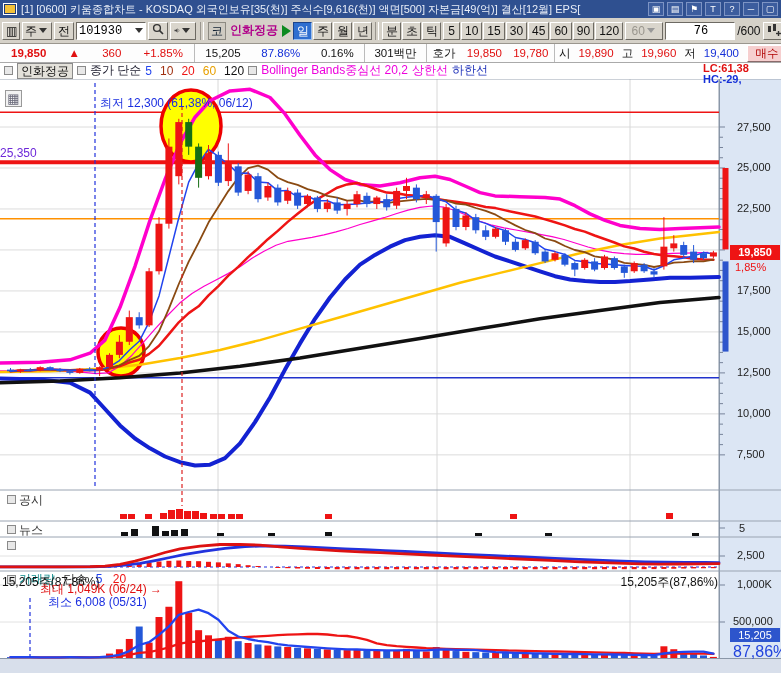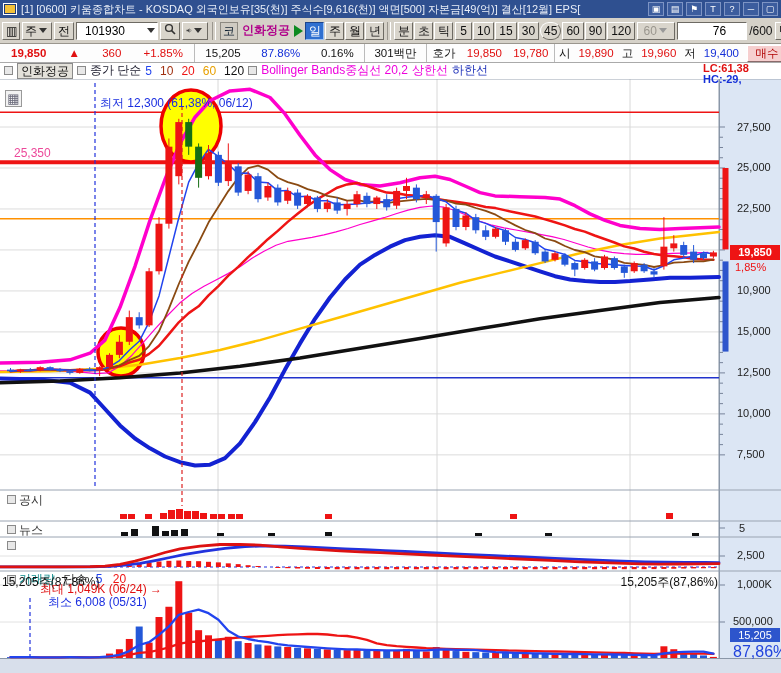--- a/index.html
+++ b/index.html
@@ -18,21 +18,21 @@
   
   .toolbar{position:absolute;left:0;top:18px;width:781px;height:26px;background:#d5d1c8;z-index:5;
            display:flex;align-items:center;gap:2px;padding-left:2px;box-sizing:border-box;
            border-bottom:1px solid #9a968e;white-space:nowrap;}
   .tbtn{height:18px;line-height:16px;text-align:center;background:#d9d5cc;border:1px solid;
         border-color:#fff #6d6a63 #6d6a63 #fff;font-size:12px;padding:0 3px;box-sizing:border-box;flex:0 0 auto;}
   .tbtn.sel{background:#2f6fd0;color:#fff;border-color:#1c448c #9cc0f0 #9cc0f0 #1c448c;}
   .tbtn.dis{color:#9a968e;}
   .combo{height:18px;background:#fff;border:1px solid;border-color:#6d6a63 #fff #fff #6d6a63;
          display:flex;align-items:center;box-sizing:border-box;flex:0 0 auto;}
-  .combo input{border:0;outline:0;width:52px;font-size:12px;font-family:Liberation Sans, sans-serif;padding:0 8px;}
+  .combo input{border:0;outline:0;width:52px;font-size:12px;font-family:Liberation Mono, monospace;padding:0 2px;}
   .dn{width:0;height:0;border-left:4px solid transparent;border-right:4px solid transparent;border-top:5px solid #333;margin:0 2px;}
   .vsep{width:2px;height:18px;border-left:1px solid #9a968e;border-right:1px solid #fff;margin:0 2px;flex:0 0 auto;}
   .badge{height:16px;line-height:16px;background:#cfcbc2;border:1px solid #8d8a82;padding:0 2px;color:#123;flex:0 0 auto;}
   .stockname{color:#b0008a;font-weight:bold;margin:0 2px;flex:0 0 auto;}
   .flagic{width:0;height:0;border-top:6px solid transparent;border-bottom:6px solid transparent;border-left:9px solid #0c8a20;flex:0 0 auto;}
   
   .quotebar{position:absolute;left:0;top:44px;width:781px;height:18px;background:#fdfdfd;z-index:5;
             display:flex;align-items:center;font-size:11.5px;border-bottom:1px solid #aaa;white-space:nowrap;}
   .qseg{display:flex;align-items:center;justify-content:space-around;height:100%;border-right:1px solid #bbb;box-sizing:border-box;flex:0 0 auto;}
   .red{color:#e01010;} .blue{color:#1530d8;} .blk{color:#111;}
@@ -506,21 +506,21 @@
         <span class="vsep"></span>
         <span class="tbtn" style="width: 19px;">분</span>
         <span class="tbtn" style="width: 19px;">초</span>
         <span class="tbtn" style="width: 19px;">틱</span>
       </span>
     <span id="minute-buttons" style="display:flex;gap:1px">
         <span class="tbtn" style="min-width: 17px;">5</span>
         <span class="tbtn" style="min-width: 17px;">10</span>
         <span class="tbtn" style="min-width: 17px;">15</span>
         <span class="tbtn" style="min-width: 17px;">30</span>
-        <span class="tbtn" style="min-width: 17px; border-radius: 9px;">45</span>
+        <span class="tbtn" style="min-width: 17px;">45</span>
         <span class="tbtn" style="min-width: 17px;">60</span>
         <span class="tbtn" style="min-width: 17px;">90</span>
         <span class="tbtn" style="min-width: 17px;">120</span>
       </span>
     <span class="tbtn dis" style="width:38px;display:flex;align-items:center;justify-content:center">
       <span>60</span>
         <span class="dn" style="border-top-color:#999"></span>
     </span>
     <span class="combo" style="width:70px">
       <input style="width: 40px; text-align: right;" value="76">
@@ -591,21 +591,21 @@
     <span class="sq"></span>
     <span style="color:#ee00dd">Bollinger Bands중심선 20,2</span>
     <span style="color:#ee00dd">상한선</span>
     <span style="color:#1c2fb8">하한선</span>
   </div>
 
   <div class="gridicon">▦</div>
   <div class="lab" style="left:703px;top:62px;width:78px;overflow:hidden;color:#e01010;font-size:11px;font-weight:bold">LC:61,38</div>
   <div class="lab" style="left:703px;top:73px;width:97px;overflow:hidden;color:#1530d8;font-size:11px;font-weight:bold">HC:-29,</div>
   <div class="lab" style="left:100px;top:95px;color:#1b2fe0">최저 12,300 (61,38%, 06/12)</div>
-  <div class="lab" style="left:14px;top:146px;color:#ec4899">25,350</div>
+  <div class="lab" style="left:0;top:146px;color:#6d28d9">25,350</div>
 
   <span class="sq abs" style="left:7px;top:495px;z-index:4"></span>
   <div class="lab" style="left:19px;top:492px;color:#333">공시</div>
   <span class="sq abs" style="left:7px;top:525px;z-index:4"></span>
   <div class="lab" style="left:19px;top:522px;color:#333">뉴스</div>
   <span class="sq abs" style="left:7px;top:541px;z-index:4"></span>
   <span class="sq abs" style="left:7px;top:575px;z-index:4"></span>
   <div class="lab" style="left:19px;top:571px">
     <span style="color:#0b8a8a">거래량</span>
     <span style="color:#333;margin-left:5px">단순</span>
@@ -622,21 +622,21 @@
   <div class="volbox">15,205</div>
   <div class="lab" style="left:733px;top:643px;color:#2244dd;font-size:16px">87,86%</div>
   <div class="ylab" style="left:739px;top:522px">5</div>
   <div class="ylab" style="left:737px;top:549px">2,500</div>
   <div class="ylab" style="left:737px;top:578px">1,000K</div>
   <div class="ylab" style="left:733px;top:615px">500,000</div>
   <div id="ylabels">
       <div class="ylab" style="left: 737px; top: 120.5px;">27,500</div>
       <div class="ylab" style="left: 737px; top: 161.484px;">25,000</div>
       <div class="ylab" style="left: 737px; top: 202.467px;">22,500</div>
-      <div class="ylab" style="left: 737px; top: 284.434px;">10,900</div>
+      <div class="ylab" style="left: 737px; top: 284.434px;">17,500</div>
       <div class="ylab" style="left: 737px; top: 325.418px;">15,000</div>
       <div class="ylab" style="left: 737px; top: 366.402px;">12,500</div>
       <div class="ylab" style="left: 737px; top: 407.385px;">10,000</div>
       <div class="ylab" style="left: 737px; top: 448.369px;">7,500</div>
     </div>
   <div id="xlabels">
       <div class="xlab" style="left: 2px;">2024/05</div>
       <div class="xlab" style="left: 212px;">07</div>
       <div class="xlab" style="left: 431px;">08</div>
       <div class="xlab" style="left: 624px;">09</div>

